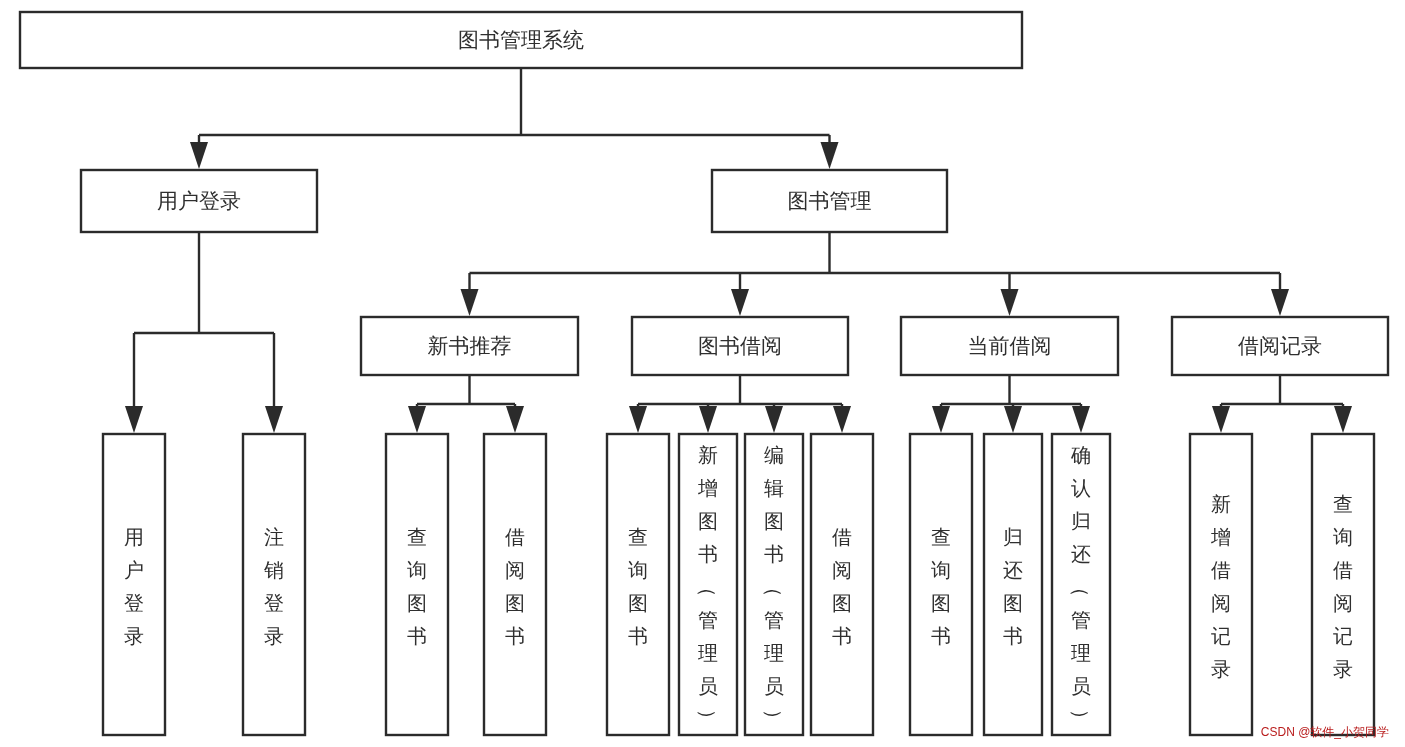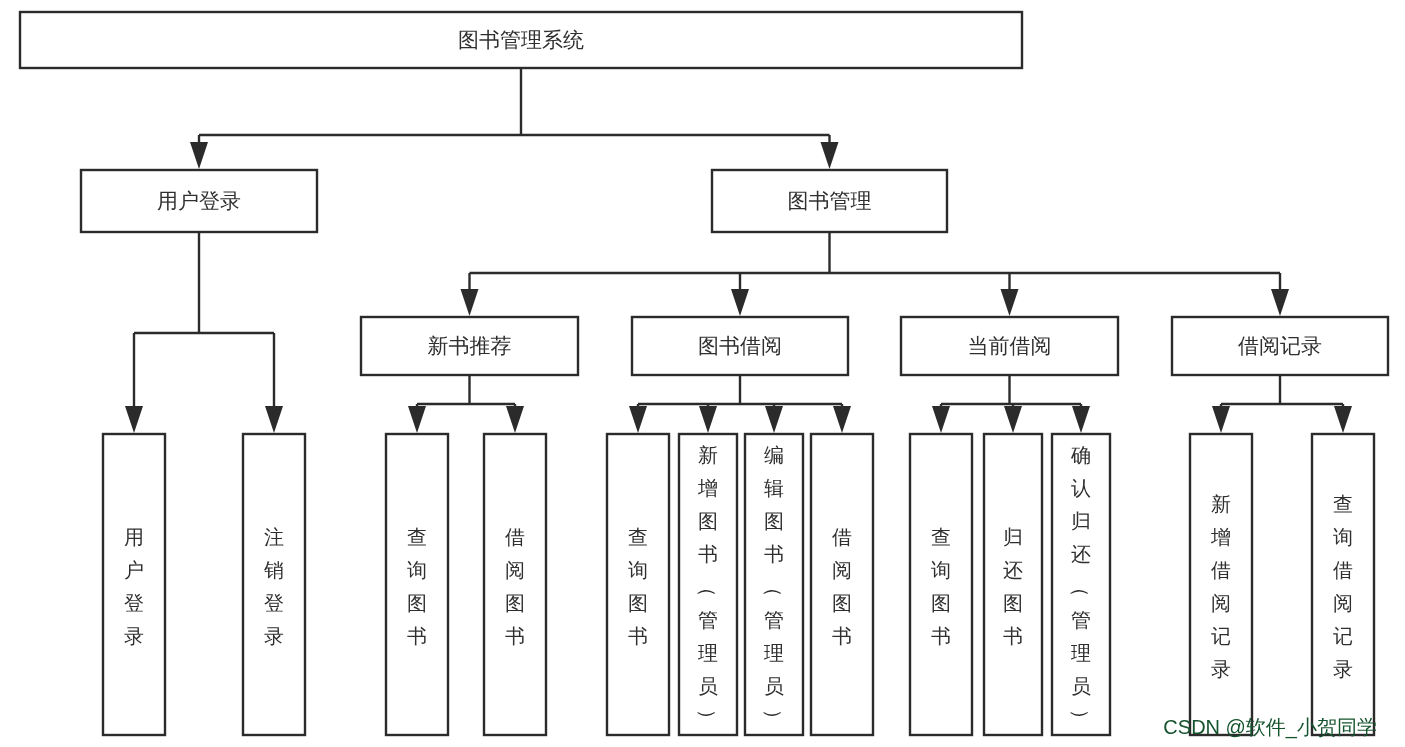--- a/index.html
+++ b/index.html
@@ -51,25 +51,25 @@
     dominant-baseline: middle;
   }
   .node-label-v {
     font-family: "Liberation Sans", "DejaVu Sans", sans-serif;
     font-size: 20px;
     fill: #2f2f2f;
     text-anchor: middle;
   }
   .watermark {
     position: absolute;
-    right: 28px;
+    right: 16px;
     bottom: 6px;
     font-family: "Liberation Sans", "DejaVu Sans", sans-serif;
-    font-size: 20px;
-    color: #14532d;
+    font-size: 12px;
+    color: #b91c1c;
     white-space: nowrap;
     user-select: none;
   }
 </style>
 </head>
 <body>
 
 <div id="diagram-root">
   <svg id="tree-svg" viewBox="0 0 1405 747">
     <g id="edge-layer">

